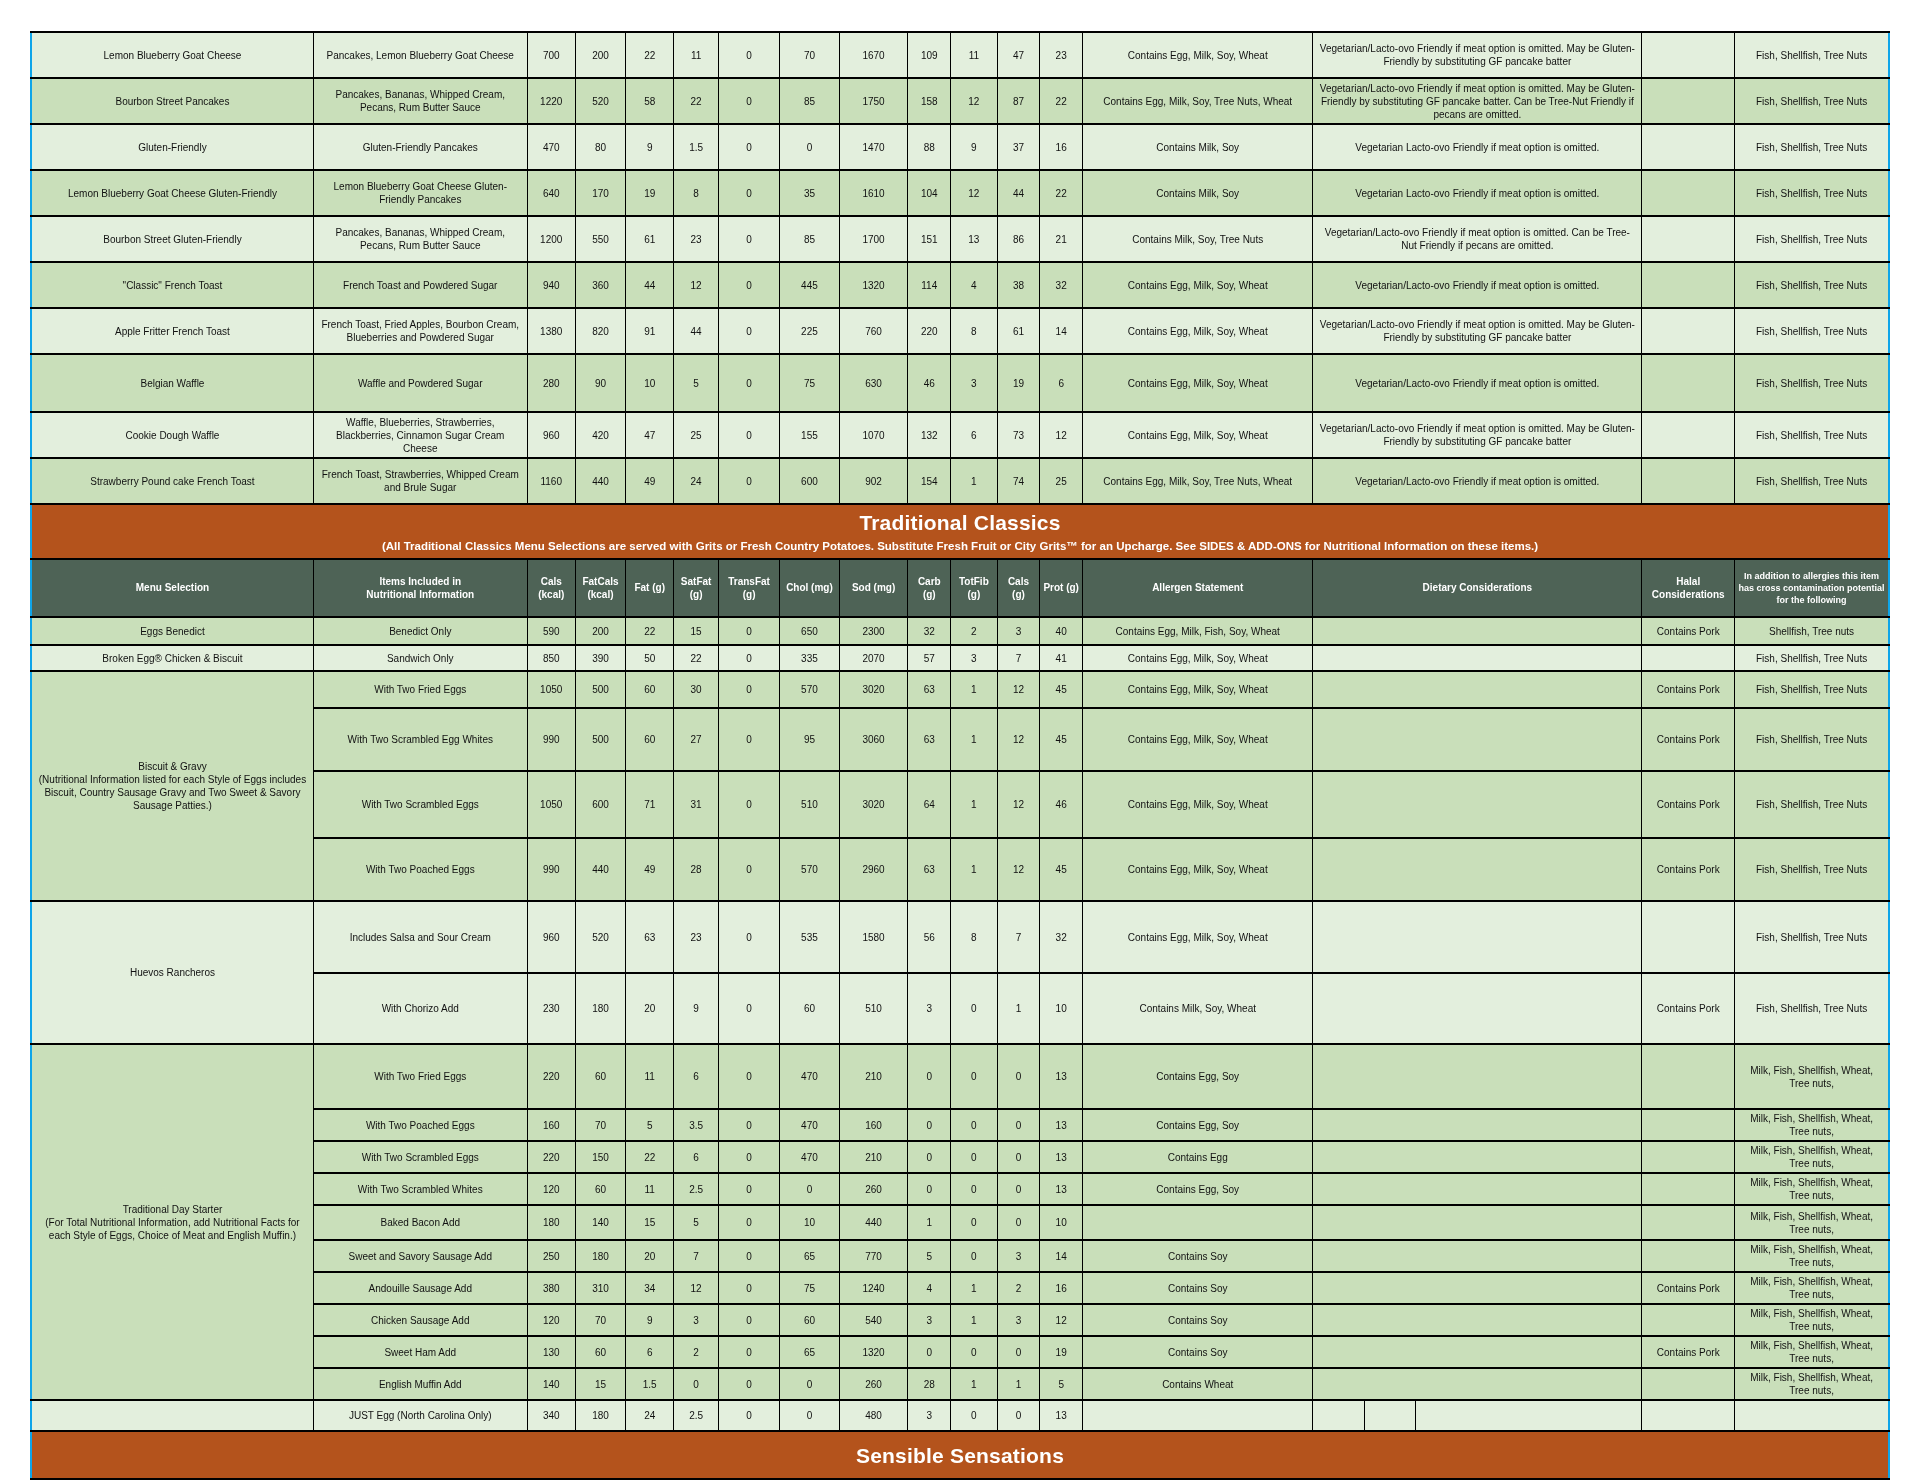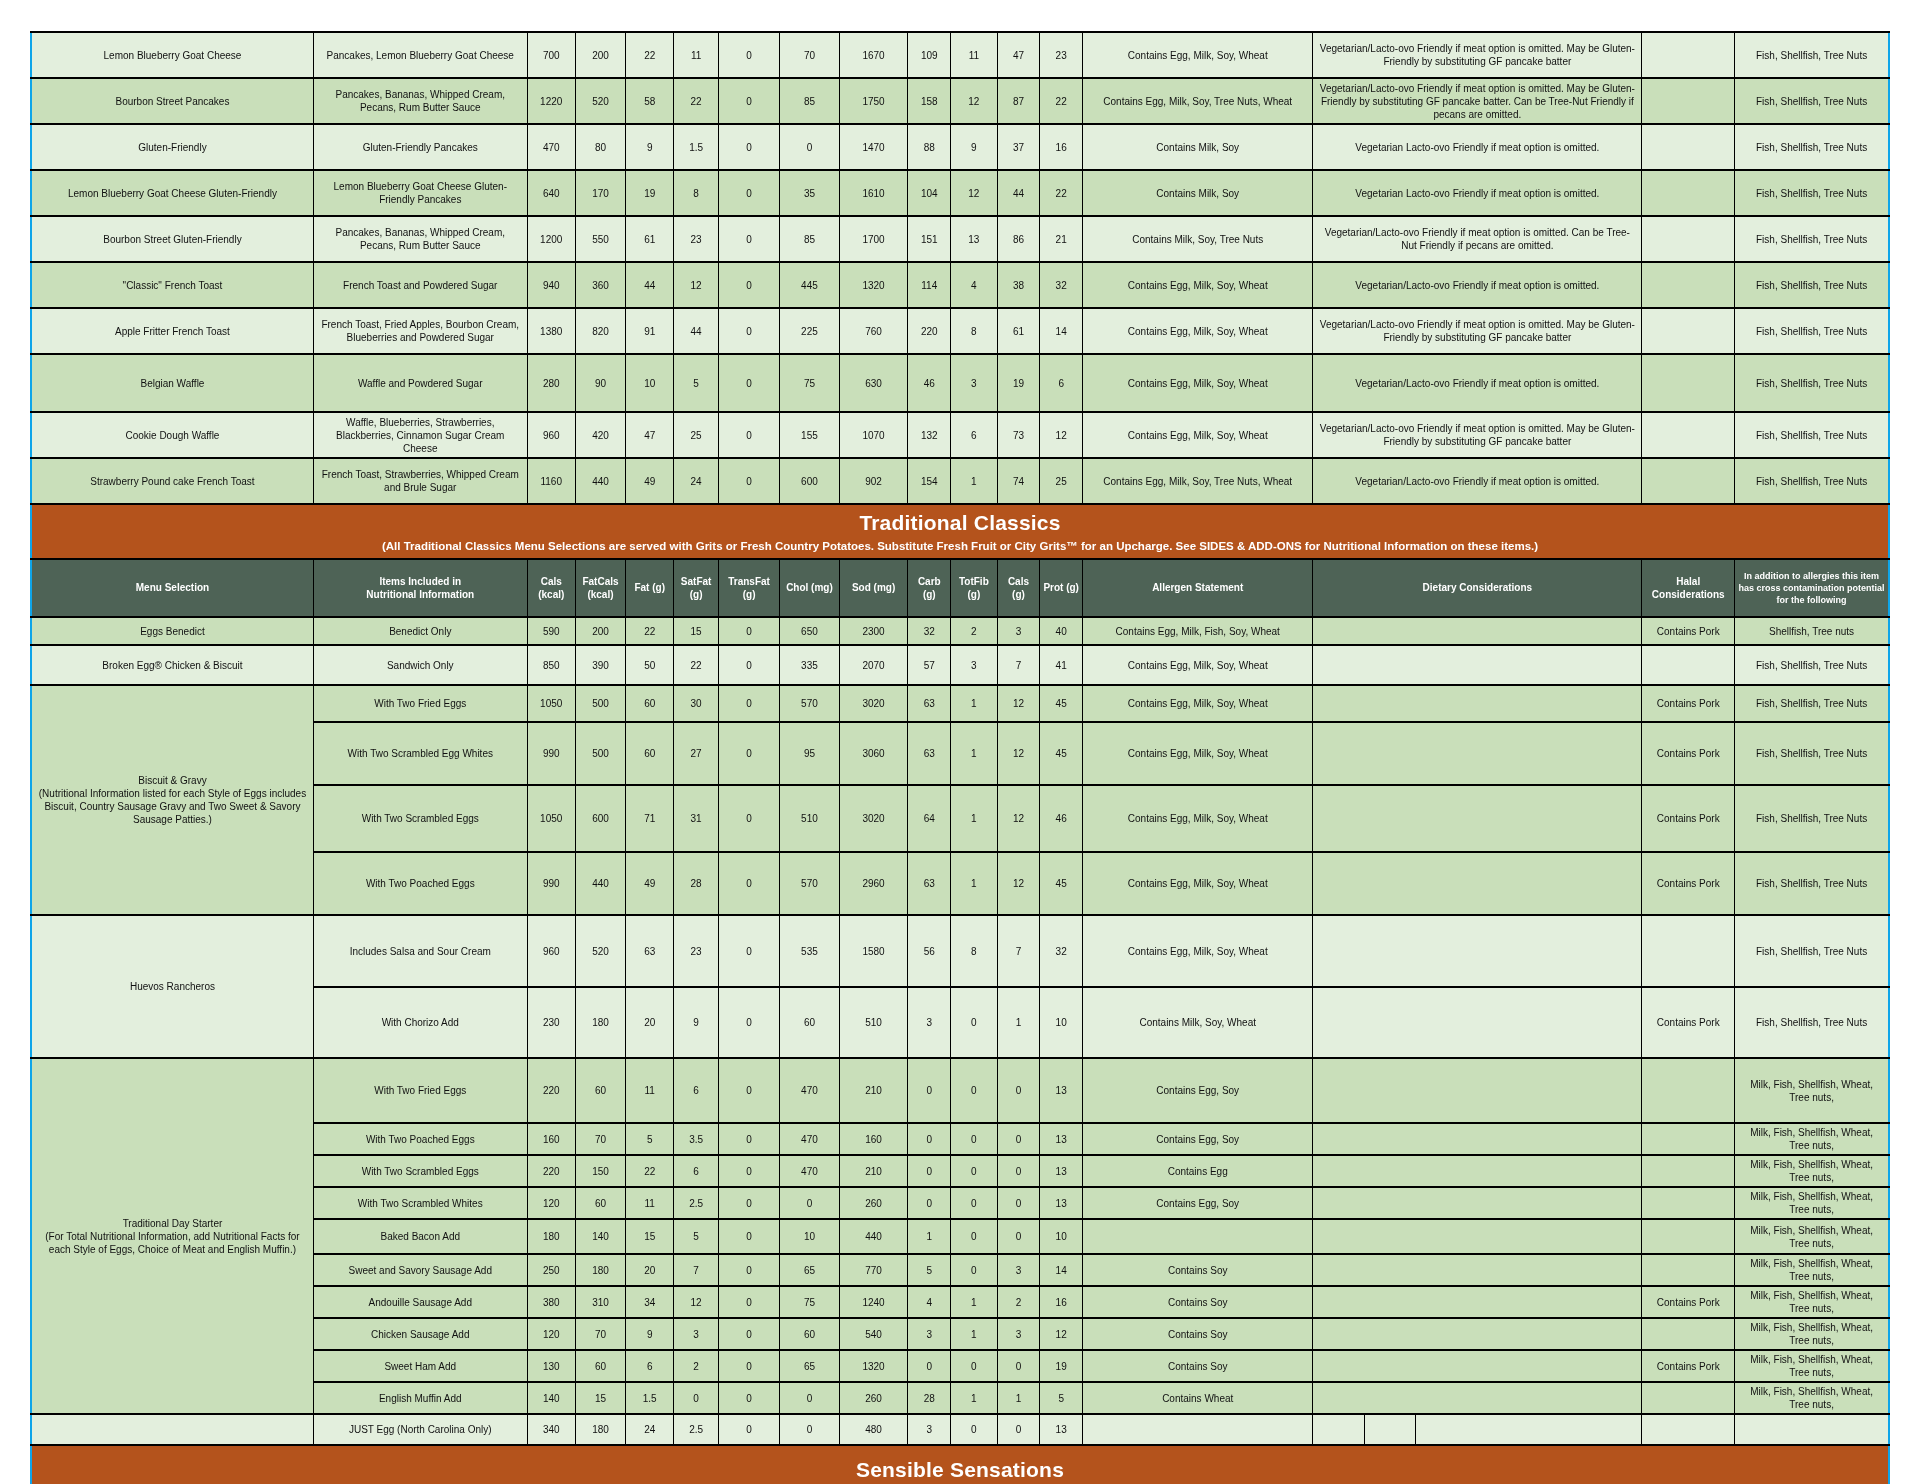--- a/index.html
+++ b/index.html
@@ -333,21 +333,21 @@
           <td>2300</td>
           <td>32</td>
           <td>2</td>
           <td>3</td>
           <td>40</td>
           <td>Contains Egg, Milk, Fish, Soy, Wheat</td>
           <td></td>
           <td>Contains Pork</td>
           <td>Shellfish, Tree nuts</td>
         </tr>
-        <tr class="light" style="height: 40px; padding-left: 40px;">
+        <tr class="light" style="height: 26px; padding-left: 40px;">
           <td>Broken Egg® Chicken &amp; Biscuit</td>
           <td>Sandwich Only</td>
           <td>850</td>
           <td>390</td>
           <td>50</td>
           <td>22</td>
           <td>0</td>
           <td>335</td>
           <td>2070</td>
           <td>57</td>

